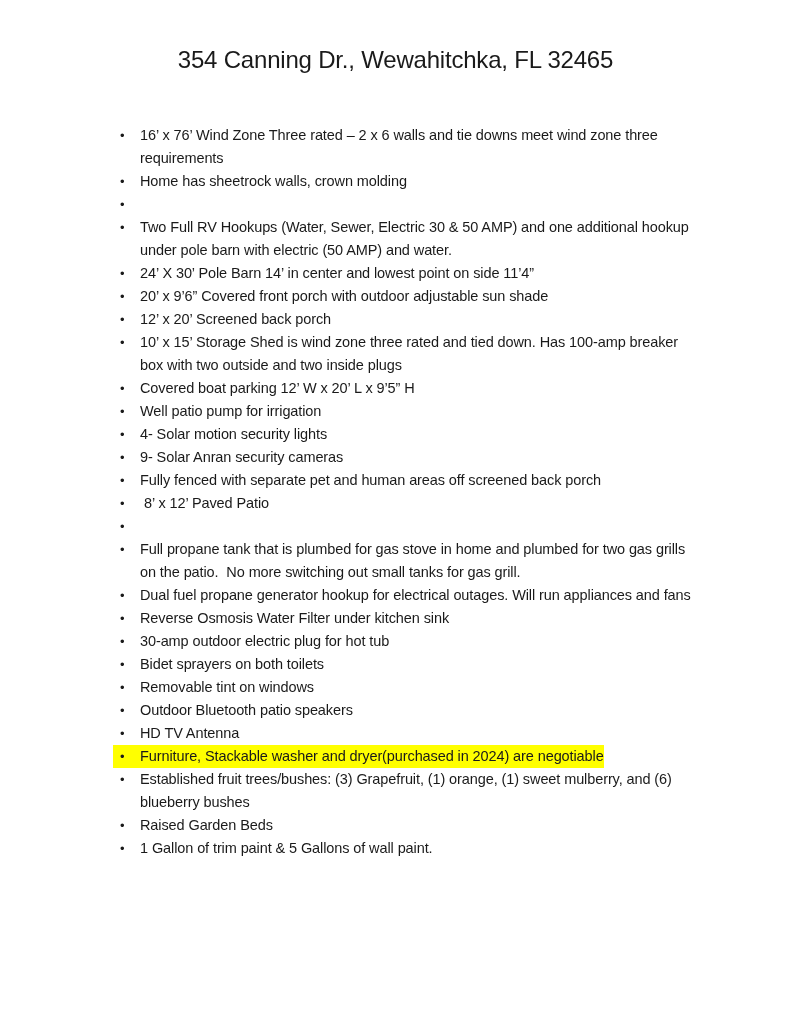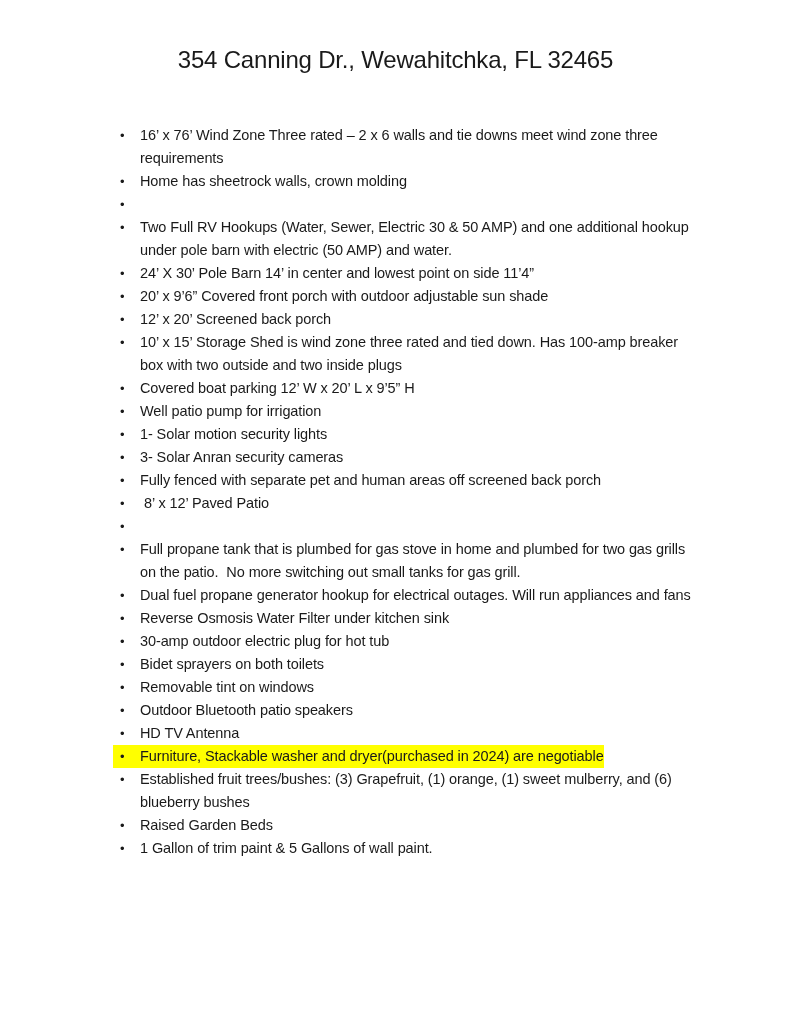--- a/index.html
+++ b/index.html
@@ -106,26 +106,26 @@
       <span class="txt">Covered boat parking 12’ W x 20’ L x 9’5” H</span>
     </div>
 
     <div class="row">
       <span class="bullet">•</span>
       <span class="txt">Well patio pump for irrigation</span>
     </div>
 
     <div class="row">
       <span class="bullet">•</span>
-      <span class="txt">1- Solar motion security lights</span>
-    </div>
-
-    <div class="row">
-      <span class="bullet">•</span>
-      <span class="txt">3- Solar Anran security cameras</span>
+      <span class="txt">4- Solar motion security lights</span>
+    </div>
+
+    <div class="row">
+      <span class="bullet">•</span>
+      <span class="txt">9- Solar Anran security cameras</span>
     </div>
 
     <div class="row">
       <span class="bullet">•</span>
       <span class="txt">Fully fenced with separate pet and human areas off screened back porch</span>
     </div>
 
     <div class="row">
       <span class="bullet">•</span>
       <span class="txt"> 8’ x 12’ Paved Patio</span>

